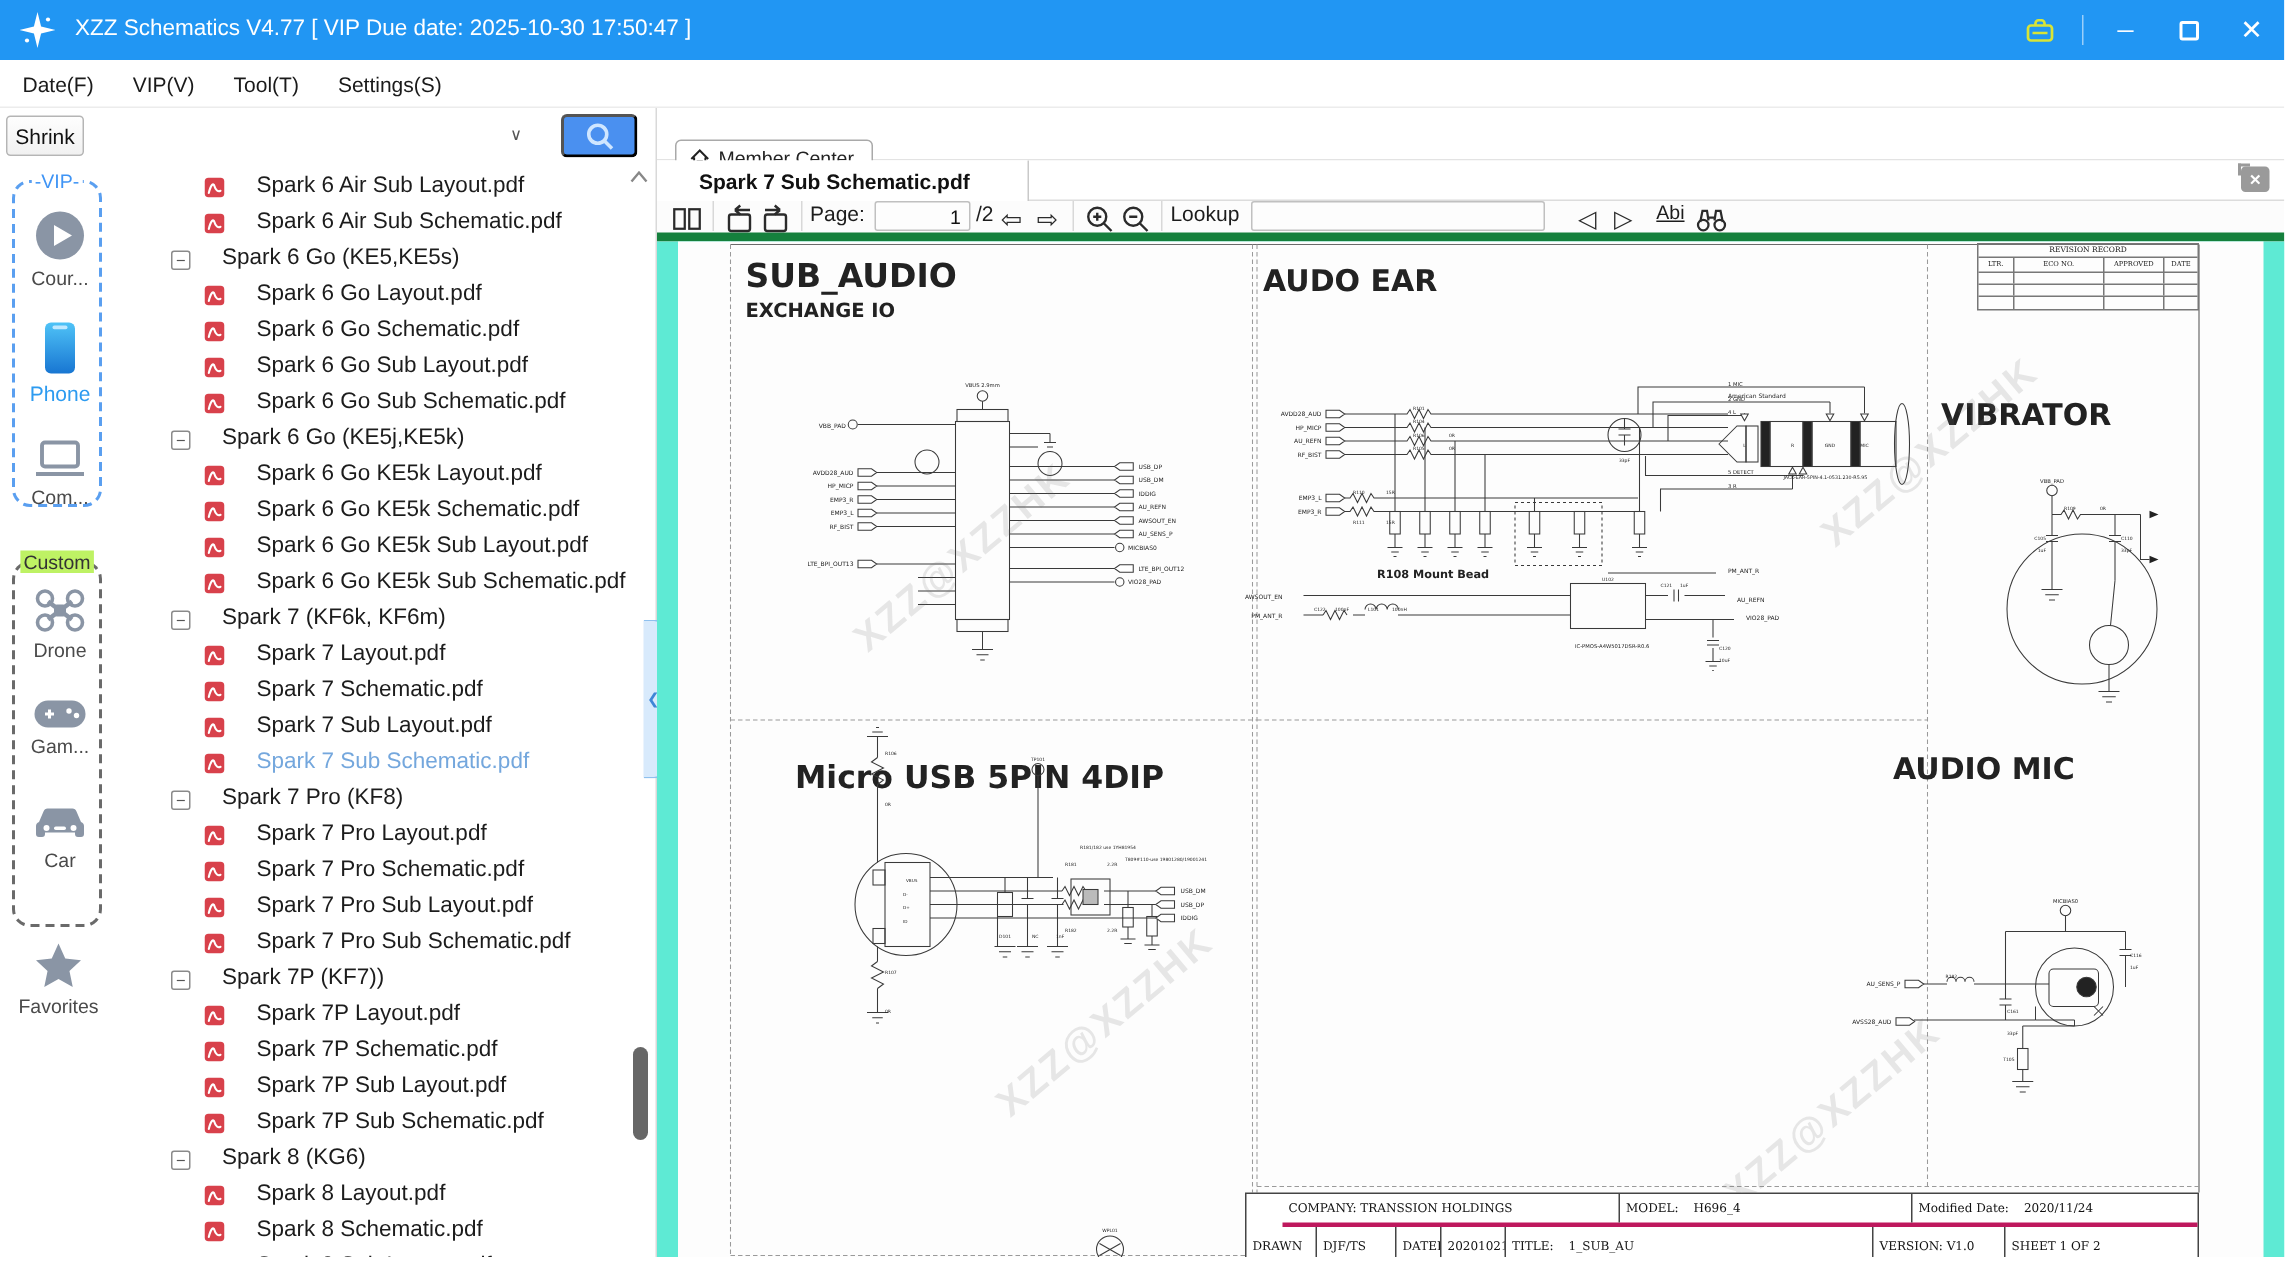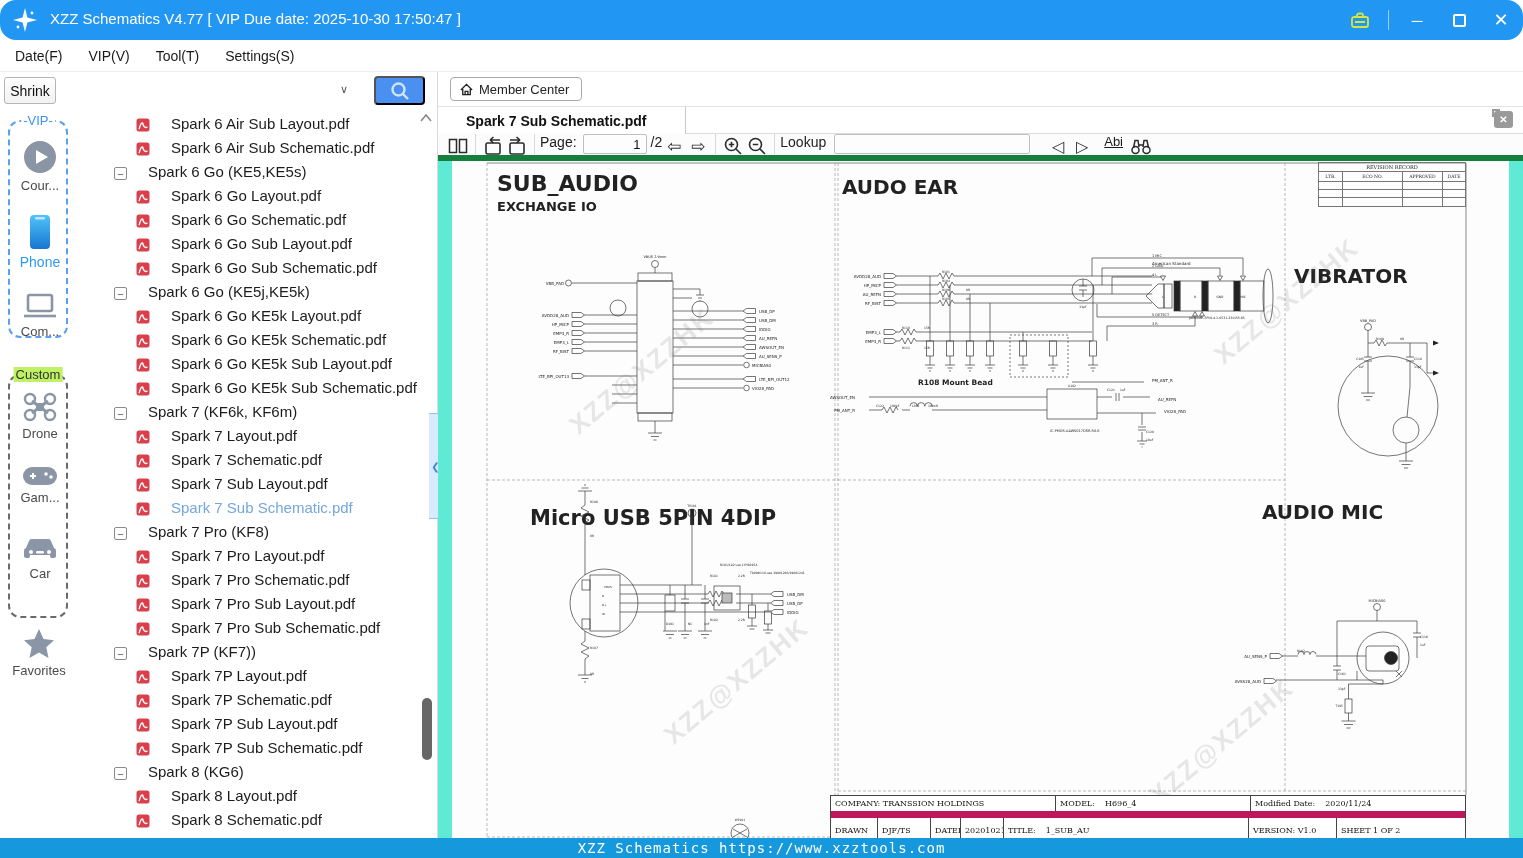--- a/index.html
+++ b/index.html
@@ -2,21 +2,21 @@
 <html><head>
 <meta charset="utf-8">
 <style>
   * { margin:0; padding:0; box-sizing:border-box; }
   html,body { width:1523px; height:858px; overflow:hidden; background:#fff;
               font-family:"Liberation Sans", sans-serif; }
   #win { position:relative; width:1523px; height:858px; background:#fff; overflow:hidden; }
 
   
   .titlebar { position:absolute; left:0; top:0; width:1523px; height:40px; background:#2196f3;
-              display:flex; align-items:center; color:#fff;border-radius:16px; }
+              display:flex; align-items:center; color:#fff; }
   .logo { position:absolute; left:12px; top:7px; width:26px; height:26px; }
   .title-text { position:absolute; left:50px; top:10px; font-size:15px; color:#fff; }
   .win-ctrls { position:absolute; right:8px; top:0; height:40px; display:flex; align-items:center; gap:14px; }
   .wbtn { width:28px; height:28px; display:flex; align-items:center; justify-content:center;
           color:#fff; font-size:15px; cursor:pointer; }
   .wbtn .maxbox { width:13px; height:13px; border:2px solid #fff; border-radius:2px; }
   .tb-sep { width:1px; height:20px; background:rgba(255,255,255,.55); }
 
   
   .menubar { position:absolute; left:0; top:40px; width:1523px; height:32px; background:#fff;
@@ -30,21 +30,21 @@
                 display:flex; align-items:center; justify-content:center; }
   .model-input { position:absolute; left:64px; top:5px; width:300px; height:27px; border:1px solid #c6c6c6;
                  border-radius:3px; font-size:14px; padding:0 26px 0 8px; color:#333; }
   .model-input::placeholder { color:#a9a9a9; }
   .input-chevron { position:absolute; left:340px; top:11px; font-size:11px; color:#555; pointer-events:none; }
   .search-btn { position:absolute; left:374px; top:4px; width:51px; height:29px; background:#4a90f0;
                 border-radius:4px; display:flex; align-items:center; justify-content:center; }
   .vline { position:absolute; left:437px; top:72px; width:1px; height:766px; background:#d9d9d9; }
   .memberbar { position:absolute; left:438px; top:72px; width:1085px; height:35px; background:#fff;
                border-bottom:1px solid #e3e3e3; }
-  .member-btn { position:absolute; left:12px; top:5px; height:24px; padding:0 12px 0 8px; border:1px solid #a9a9a9;
+  .member-btn { position:absolute; left:12px; top:21px; height:24px; padding:0 12px 0 8px; border:1px solid #a9a9a9;
                 border-radius:4px; display:flex; align-items:center; gap:5px; font-size:13px; color:#222; background:#fff; }
 
   
   .sidebar { position:absolute; left:0; top:108px; width:100px; height:730px; background:#fff; }
   .vip-box { position:absolute; left:8px; top:12px; width:60px; height:218px; border:2px dashed #5a9ff0; border-radius:12px; }
   .vip-cap { position:absolute; left:50%; top:-9px; transform:translateX(-50%); background:#fff; padding:0 2px;
              color:#3f94f5; font-size:13px; white-space:nowrap; }
   .custom-box { position:absolute; left:8px; top:266px; width:60px; height:244px; border:2px dashed #6a6a6a; border-radius:12px; }
   .custom-cap { position:absolute; left:50%; top:-9px; transform:translateX(-50%); background:#bef264; padding:0 2px;
                 color:#333; font-size:13px; }
@@ -104,21 +104,21 @@
   .rev-title { height:9px; border-bottom:1px solid #777; font-size:5px; text-align:center; line-height:9px; color:#222; }
   .rev-cols { display:grid; grid-template-columns:24px 60px 40px 22px; height:10px; border-bottom:1px solid #777; }
   .rev-cols span { font-size:4.5px; text-align:center; line-height:10px; border-right:1px solid #777; color:#222; }
   .rev-cols span:last-child { border-right:none; }
   .rev-row { display:grid; grid-template-columns:24px 60px 40px 22px; height:8px; border-bottom:1px solid #777; }
   .rev-row i { border-right:1px solid #777; } .rev-row i:last-child { border-right:none; }
   .rev-table .rev-row:last-child { border-bottom:none; }
 
   .tblock { position:absolute; left:378px; top:634px; width:636px; border:1px solid #444;
             font-family:"DejaVu Serif", serif; color:#111; background:#fff; }
-  .tb-r1 { display:grid; grid-template-columns:225px 195px 214px; height:22px; border-bottom:7px solid #be185d; }
+  .tb-r1 { display:grid; grid-template-columns:225px 195px 214px; height:22px; border-bottom:3px solid #be185d;margin-left:24px; }
   .tb-r2 { display:grid; grid-template-columns:47px 53px 30px 43px 245px 88px 128px; height:24px; }
   .tb-cell { border-right:1px solid #444; font-size:8px; display:flex; align-items:center; padding-left:4px; gap:10px; overflow:hidden; }
   .tb-cell:last-child { border-right:none; }
   .tb-cell b { font-weight:normal; }
 
   .vscroll { position:absolute; right:0; top:0; width:14px; height:677px; background:#f3f3f3; border-left:1px solid #dcdcdc; }
   .vthumb { position:absolute; left:2px; top:18px; width:10px; height:312px; background:#7a7a7a; border-radius:5px; }
   .vup { position:absolute; left:2px; top:3px; color:#555; }
 
   
@@ -911,16 +911,13 @@
     </div>
 
     <div class="vscroll">
       <svg class="vup" width="10" height="9" viewBox="0 0 10 9" fill="none" stroke="#666" stroke-width="1.4">
           <path d="M1,7 L5,2 L9,7"></path>
         </svg>
       <div class="vthumb"></div>
     </div>
   </div>
 
-  <div class="statusbar">
-    <span class="status-text">XZZ Schematics https://www.xzztools.com</span>
-  </div>
 </div>
 
 </body></html>

